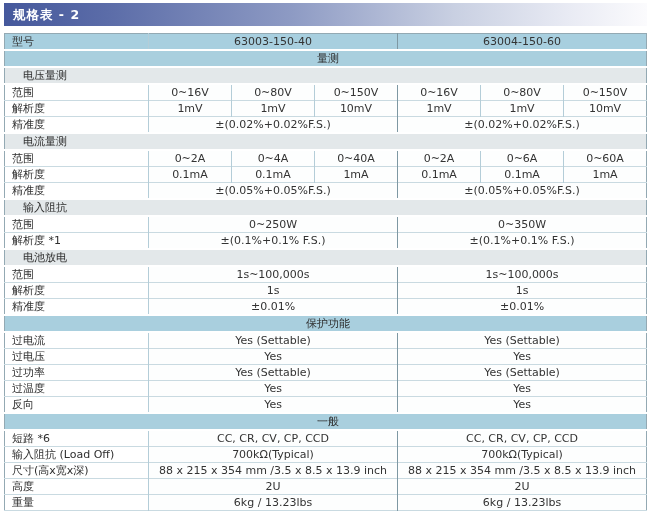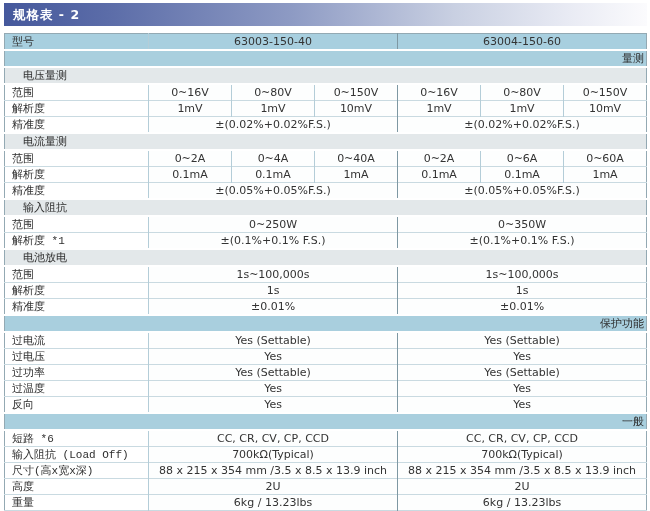--- a/index.html
+++ b/index.html
@@ -44,42 +44,42 @@
     background: #ffffff;
   }
   td {
     height: 13px;
     padding: 0 2px;
     overflow: hidden;
     white-space: nowrap;
     border-left: 1px solid #b4cdd8;
     box-sizing: border-box;
   }
-  td:first-child { border-left: none; font-family: Liberation Mono, monospace; }
+  td:first-child { border-left: none; }
   tr.data td { border-top: 1px solid #c9dae1; }
   td.label {
     text-align: left;
     padding-left: 7px;
     background: #ffffff;
     color: #2e2e2e;
   }
   td.value {
     text-align: center;
     background: #fdfefe;
   }
   tr.model td {
     background: var(--model-bg);
     border-bottom: 2px solid #ffffff;
   }
   tr.model td.label { background: var(--model-bg); }
   tr.section td {
     background: var(--section-bg);
     border-top: 2px solid #ffffff;
     border-bottom: 2px solid #ffffff;
-    text-align: right;
+    text-align: center;
     padding-left: 7px;
     color: #2e2e2e;
   }
   tr.subsection td {
     background: var(--subsection-bg);
     border-top: 2px solid #ffffff;
     border-bottom: 2px solid #ffffff;
     text-align: left;
     padding-left: 18px;
     color: #2e2e2e;

